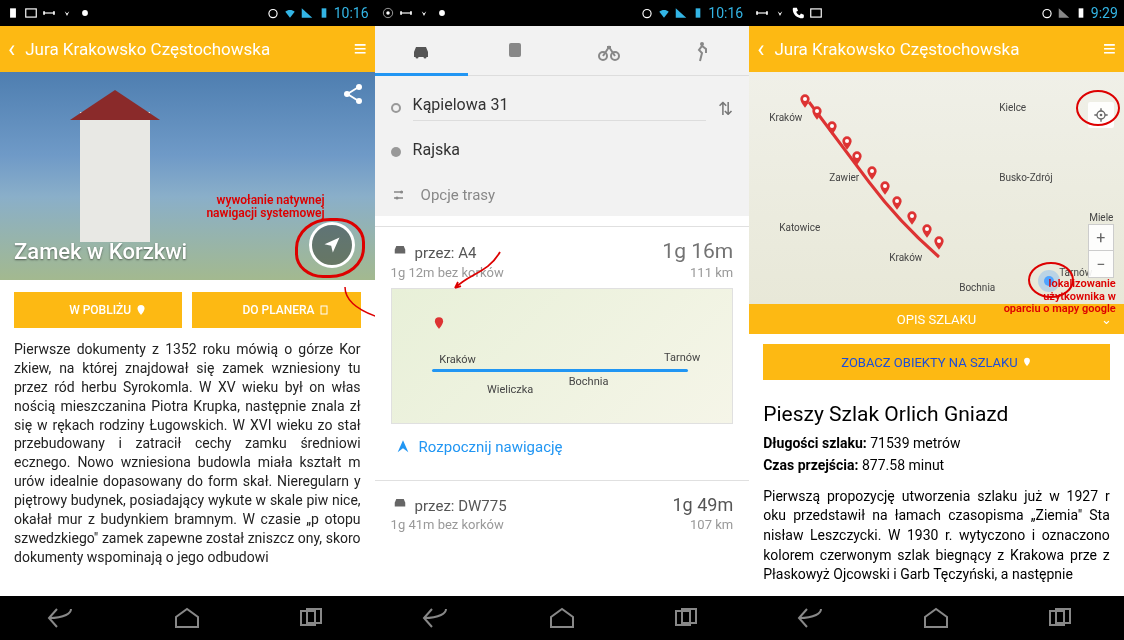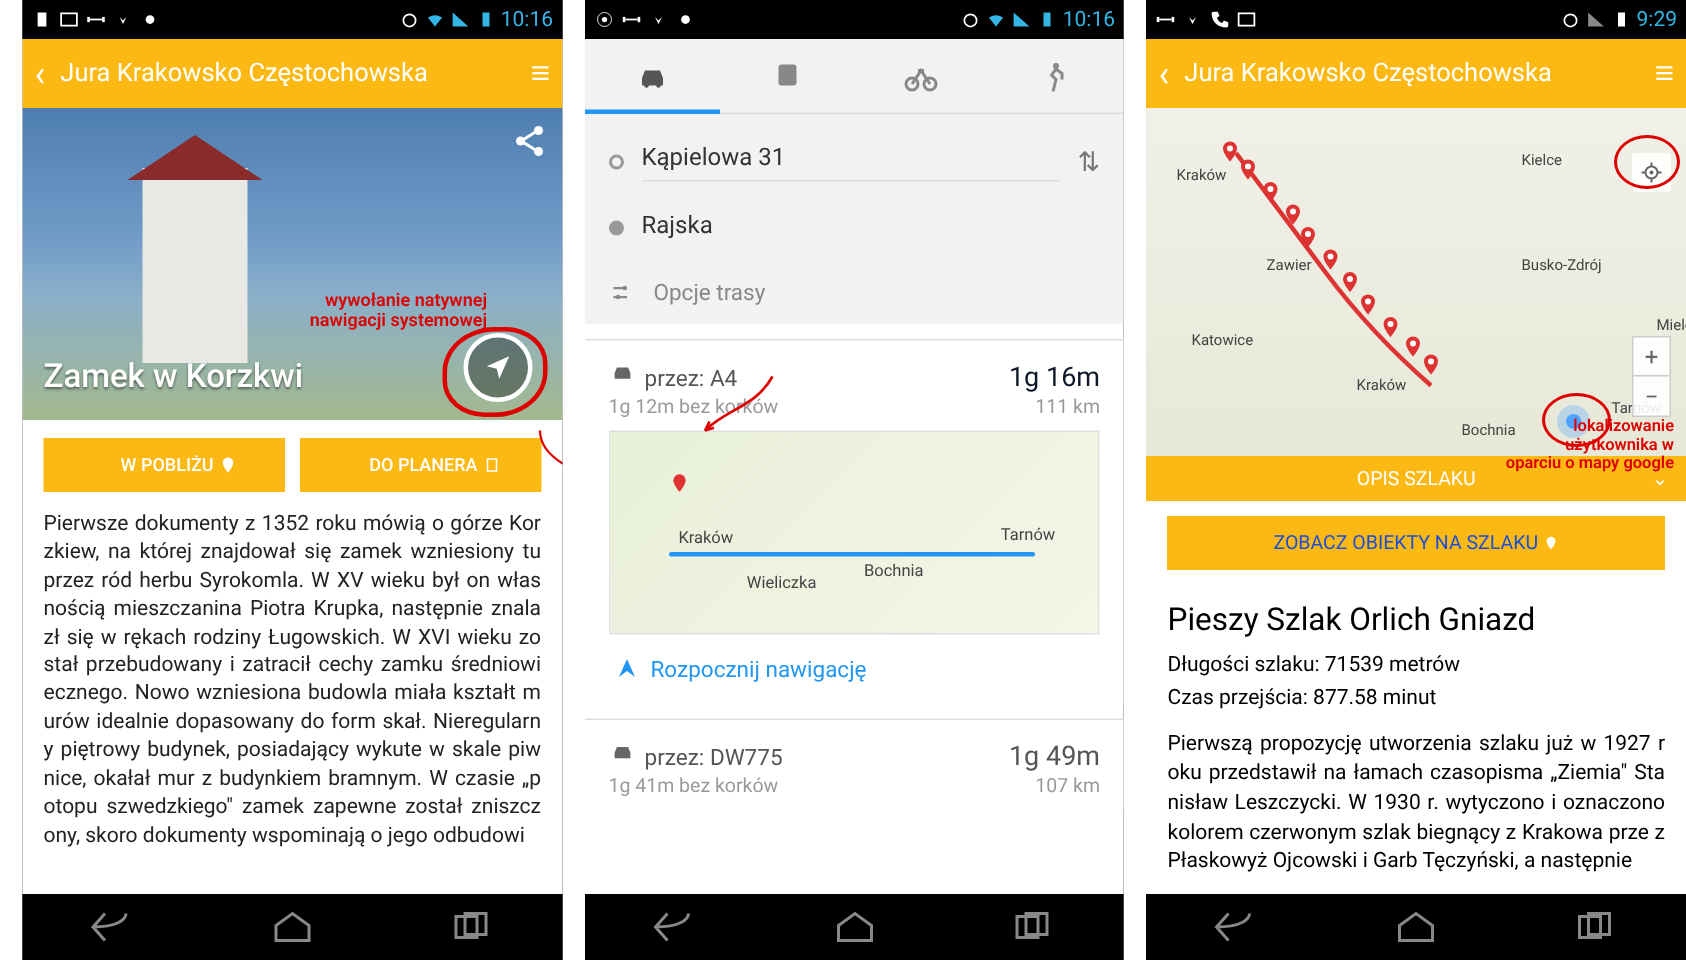--- a/index.html
+++ b/index.html
@@ -1,17 +1,17 @@
 <!DOCTYPE html>
 <html><head>
 <meta charset="utf-8">
 <style>
 * { margin: 0; padding: 0; box-sizing: border-box; font-family: Roboto, Arial, sans-serif; }
 body { background: #fff; width: 1124px; height: 640px; display: flex; }
-.phone { width: 374.6px; height: 640px; position: relative; display: flex; flex-direction: column; background: #000; margin-left: 15px; }
+.phone { width: 374.6px; height: 640px; position: relative; display: flex; flex-direction: column; background: #000; }
 .status-bar { height: 26px; background: #000; display: flex; align-items: center; justify-content: space-between; padding: 0 6px; color: #fff; font-size: 12px; }
 .status-left { display: flex; gap: 4px; align-items: center; }
 .status-right { display: flex; gap: 3px; align-items: center; }
 .status-time { color: #33b5e5; font-size: 14px; }
 .status-icon { width: 14px; height: 14px; display: inline-block; }
 .nav-bar { height: 44px; background: #000; display: flex; justify-content: space-around; align-items: center; }
 .nav-btn { width: 30px; height: 22px; }
 .content { flex: 1; background: #fff; overflow: hidden; position: relative; }
 
 
@@ -38,38 +38,38 @@
 .route-inputs { padding: 10px 16px 0; background: #f2f2f2; }
 .route-row { display: flex; align-items: center; height: 44px; gap: 12px; }
 .dot-origin { width: 10px; height: 10px; border: 2px solid #999; border-radius: 50%; }
 .dot-dest { width: 10px; height: 10px; background: #999; border-radius: 50%; }
 .route-label { flex: 1; font-size: 16px; color: #333; border-bottom: 1px solid #ddd; padding-bottom: 6px; }
 .swap-icon { font-size: 18px; color: #777; }
 .opt-row { display: flex; align-items: center; gap: 12px; padding: 12px 16px; background: #f2f2f2; color: #888; font-size: 15px; }
 .route-card { margin-top: 10px; background: #fff; border-top: 1px solid #e0e0e0; }
 .route-card-head { display: flex; padding: 12px 16px 2px; align-items: baseline; }
 .via-text { font-size: 15px; color: #555; flex: 1; }
-.time-green { color: #0f172a; font-size: 18px; }
+.time-green { color: #737373; font-size: 21px; }
 .route-card-sub { display: flex; padding: 0 16px 8px; color: #999; font-size: 13px; }
 .mini-map { height: 136px; background: linear-gradient(135deg, #e8f0d8, #f5f5e8); margin: 0 16px; position: relative; border: 1px solid #e0e0e0; }
 .route-line { position: absolute; left: 12%; top: 60%; width: 75%; height: 3px; background: #2196f3; border-radius: 2px; }
 .city-lbl { position: absolute; font-size: 11px; color: #444; }
 .start-nav { display: flex; align-items: center; gap: 8px; padding: 14px 20px; color: #2196f3; font-size: 15px; }
 
 
 .map3 { height: 232px; background: linear-gradient(to bottom, #f0f0e8, #e8e8d8); position: relative; }
 .pin { position: absolute; width: 16px; height: 22px; }
 .trail-btns { background: #fdb913; }
 .opis-row { height: 30px; display: flex; align-items: center; justify-content: center; color: #fff; font-size: 13px; position: relative; }
 .chev-down { position: absolute; right: 12px; }
 .zobacz-btn { margin: 10px 14px; background: #fdb913; height: 36px; display: flex; align-items: center; justify-content: center; color: #1d4ed8; font-size: 13px; gap: 4px; }
 .red-annot-3 { position: absolute; right: 8px; top: 252px; color: #d00; font-size: 11px; font-weight: 600; text-align: right; line-height: 1.15; z-index: 10; }
 .trail-title { padding: 12px 14px 6px; font-size: 21px; font-weight: 400; }
 .trail-meta { padding: 0 14px; font-size: 14px; line-height: 1.6; }
-.trail-meta b { font-weight: 400; }
+.trail-meta b { font-weight: 700; }
 .trail-desc { padding: 10px 14px 0; font-size: 14px; line-height: 1.4; text-align: justify; }
 .loc-btn { position: absolute; top: 30px; right: 10px; width: 26px; height: 26px; background: rgba(255,255,255,.9); border-radius: 2px; display: flex; align-items: center; justify-content: center; }
 .zoom-ctl { position: absolute; right: 10px; top: 152px; width: 26px; background: rgba(255,255,255,.9); border: 1px solid #ccc; }
 .zoom-ctl div { height: 26px; display: flex; align-items: center; justify-content: center; font-size: 16px; color: #666; }
 .zoom-ctl div:first-child { border-bottom: 1px solid #ccc; }
 .red-circ { position: absolute; border: 2.5px solid #d00; border-radius: 50%; }
 .map-city { position: absolute; font-size: 10px; color: #444; }
 .red-arrow { position: absolute; width: 140px; height: 60px; }
 svg { display: block; }
 </style>

